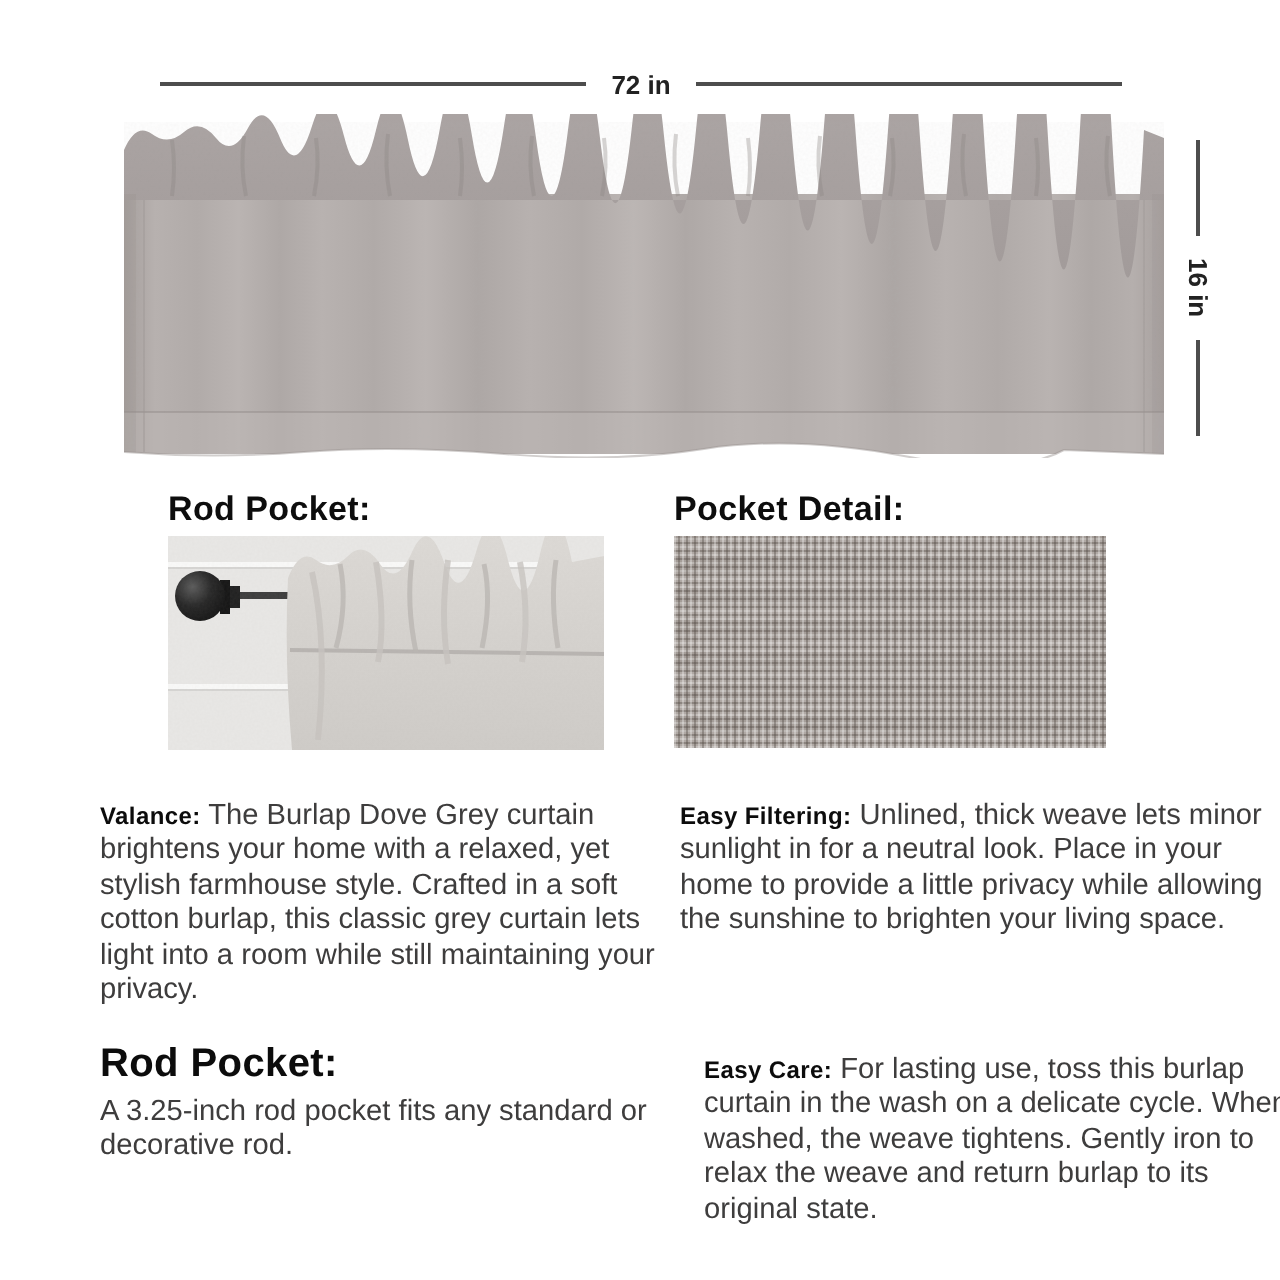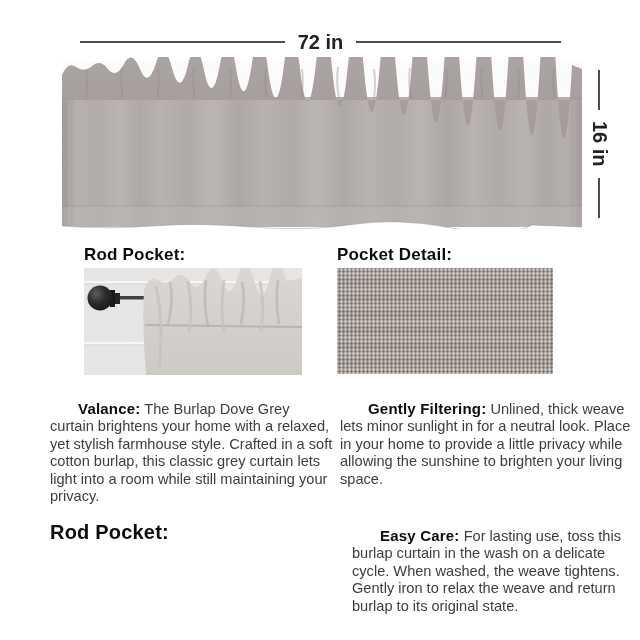--- a/index.html
+++ b/index.html
@@ -11,21 +11,21 @@
   }
   .abs{position:absolute;}
 
   
   .dim-w{
     left:80px;top:33px;width:481px;height:18px;
     display:flex;align-items:center;gap:13px;
   }
   .hline{flex:1;height:2px;background:#4d4d4d;}
   .dim-label{
-    font-size:20px;font-weight:bold;color:#222;white-space:nowrap;
+    font-size:13px;font-weight:bold;color:#222;white-space:nowrap;
   }
   .dim-h{
     left:590px;top:70px;width:18px;height:148px;
     display:flex;flex-direction:column;align-items:center;gap:11px;
   }
   .vline{flex:1;width:2px;background:#4d4d4d;}
   .rot{writing-mode:vertical-rl;}
 
   
   .valance-figure{left:62px;top:57px;width:520px;height:172px;}
@@ -44,21 +44,21 @@
       repeating-linear-gradient(90deg, rgba(255,255,255,.30) 0 1px, rgba(0,0,0,0) 1px 2px, rgba(82,74,68,.38) 2px 3px, rgba(0,0,0,0) 3px 4px),
       repeating-linear-gradient(0deg, rgba(255,255,255,.26) 0 1px, rgba(0,0,0,0) 1px 2px, rgba(82,74,68,.38) 2px 3px, rgba(0,0,0,0) 3px 4px),
       repeating-linear-gradient(0deg, rgba(255,255,255,.06) 0 8px, rgba(60,52,48,.06) 8px 16px);
   }
 
   
   .desc{
     font-size:14.6px;line-height:17.4px;color:#3e3d3d;margin:0;
   }
   .inline-head{
-    font-size:15px;font-weight:bold;color:#0c0c0c;letter-spacing:.2px;margin-left:28px;
+    font-size:12px;font-weight:bold;color:#0c0c0c;letter-spacing:.2px;
   }
   .block-head{
     font-size:20px;font-weight:bold;color:#0c0c0c;margin:0 0 4px 0;letter-spacing:.2px;
   }
   .col-l1{left:50px;top:400px;width:286px;}
   .col-r1{left:340px;top:400px;width:292px;}
   .col-l2{left:50px;top:521px;width:286px;}
   .col-r2{left:352px;top:527px;width:294px;}
 </style>
 </head>
@@ -205,24 +205,25 @@
 
 <div class="abs figure-label label-fabric">Pocket Detail:</div>
 <div class="abs fabric-swatch"></div>
 
 <p class="abs desc col-l1">
   <strong class="inline-head">Valance:</strong>
   <span>The Burlap Dove Grey curtain brightens your home with a relaxed, yet stylish farmhouse style. Crafted in a soft cotton burlap, this classic grey curtain lets light into a room while still maintaining your privacy.</span>
 </p>
 
 <p class="abs desc col-r1">
-  <strong class="inline-head">Gently Filtering:</strong>
+  <strong class="inline-head">Easy Filtering:</strong>
   <span>Unlined, thick weave lets minor sunlight in for a neutral look. Place in your home to provide a little privacy while allowing the sunshine to brighten your living space.</span>
 </p>
 
 <div class="abs col-l2">
   <h3 class="block-head">Rod Pocket:</h3>
+  <p class="desc">A 3.25-inch rod pocket fits any standard or decorative rod.</p>
 </div>
 
 <p class="abs desc col-r2">
   <strong class="inline-head">Easy Care:</strong>
   <span>For lasting use, toss this burlap curtain in the wash on a delicate cycle. When washed, the weave tightens. Gently iron to relax the weave and return burlap to its original state.</span>
 </p>
 
 </body></html>

